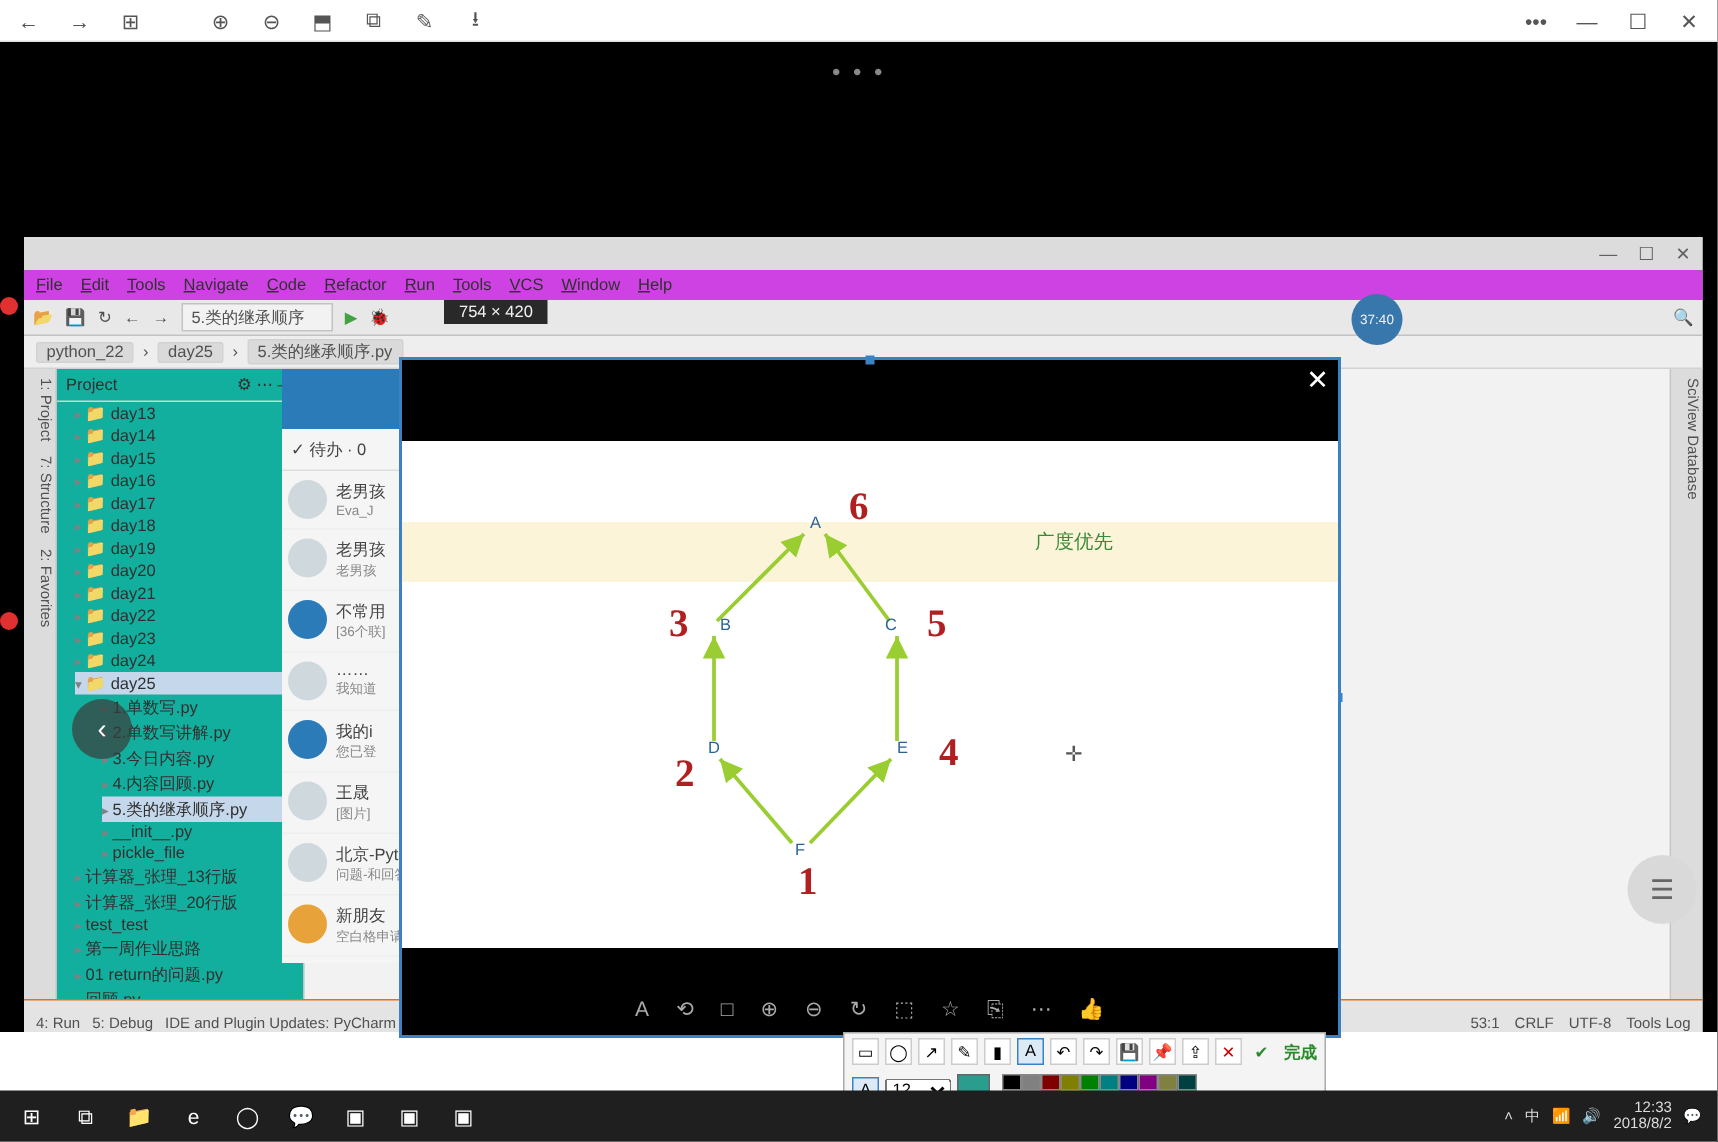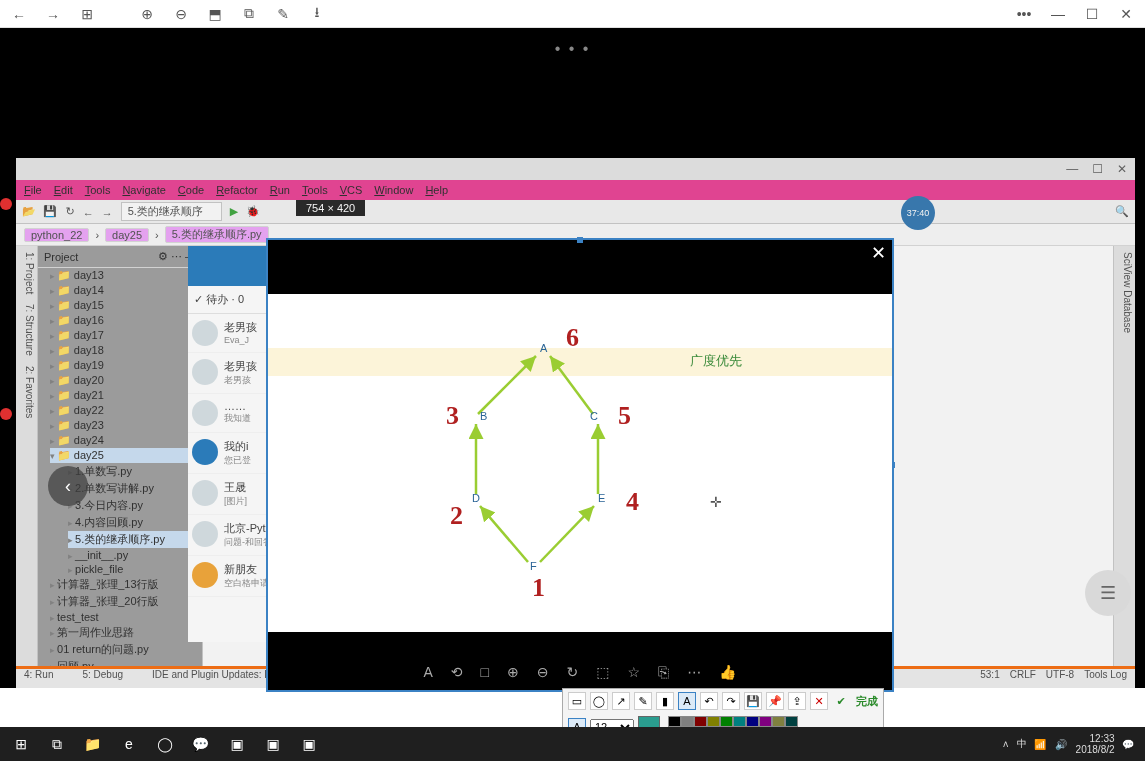--- a/index.html
+++ b/index.html
@@ -11,45 +11,45 @@
 .top-toolbar .ico{width:18px;height:18px;display:flex;align-items:center;justify-content:center;font-size:14px;color:#555}
 
 
 .video-area{height:660px;background:#000;position:relative}
 .video-dots{position:absolute;top:12px;left:50%;transform:translateX(-50%);color:#888;letter-spacing:2px}
 
 
 .pycharm{position:absolute;top:130px;left:16px;right:10px;bottom:0;background:#f2f2f2;filter:brightness(0.95)}
 .pc-title{height:22px;background:#e8e8e8;display:flex;align-items:center;padding:0 8px;font-size:11px;color:#444}
 .pc-title .wbtns{margin-left:auto;display:flex;gap:14px;color:#666;font-size:12px}
-.pc-menu{height:20px;background:#ec4899;display:flex;align-items:center;padding:0 8px;gap:12px;font-size:11px;color:#333}
+.pc-menu{height:20px;background:#d946ef;display:flex;align-items:center;padding:0 8px;gap:12px;font-size:11px;color:#333}
 .pc-menu span{text-decoration:underline;text-decoration-color:transparent}
 .pc-menu span::first-letter{text-decoration:underline}
 .pc-tool{height:24px;background:#f4f4f4;border-bottom:1px solid #ccc;display:flex;align-items:center;padding:0 6px;gap:8px;font-size:11px;color:#555;position:relative}
 .run-config{border:1px solid #ccc;padding:1px 18px 1px 6px;background:#fff;font-size:11px}
 .dim-badge{position:absolute;left:280px;top:0;background:#2b2b2b;color:#fff;padding:2px 10px;font-size:11px}
 .time-badge{position:absolute;right:200px;top:-4px;width:34px;height:34px;border-radius:50%;background:#3b7db5;color:#fff;font-size:9px;display:flex;align-items:center;justify-content:center}
 .pc-crumb{height:22px;background:#fafafa;border-bottom:1px solid #ddd;display:flex;align-items:center;padding:0 8px;gap:6px;font-size:11px;color:#555}
-.pc-crumb .cr{background:#f0abfc;border:1px solid #ddd;padding:0 6px;border-radius:2px}
+.pc-crumb .cr{background:#e5e5e5;border:1px solid #ddd;padding:0 6px;border-radius:2px}
 
 .pc-body{display:flex;height:calc(100% - 110px);position:relative}
 .pc-sidebar-tabs{width:22px;background:#e8e8e8;border-right:1px solid #ccc;writing-mode:vertical-rl;font-size:10px;color:#555;padding:6px 2px;display:flex;gap:10px}
-.pc-tree{width:165px;background:#a3a3a3;border-right:1px solid #ccc;font-size:11px;color:#333;overflow:hidden}
+.pc-tree{width:165px;background:#14b8a6;border-right:1px solid #ccc;font-size:11px;color:#333;overflow:hidden}
 .pc-tree-head{height:22px;display:flex;align-items:center;padding:0 6px;gap:6px;border-bottom:1px solid #ddd;font-size:11px}
 .pc-tree ul{list-style:none;padding-left:12px}
 .pc-tree li{padding:1px 0;white-space:nowrap}
 .pc-tree li::before{content:"▸ ";color:#888;font-size:9px}
 .pc-tree li.open::before{content:"▾ "}
 .pc-tree .sel{background:#cfe3f7}
 .pc-editor{flex:1;background:#fff;position:relative}
 .pc-tab{display:inline-block;padding:3px 10px;font-size:11px;background:#fff;border:1px solid #ccc;border-bottom:none}
 .editor-text{position:absolute;right:30px;top:40px;font-size:13px;color:#6a2c2c;line-height:1.8}
 .pc-right-tabs{width:22px;background:#e8e8e8;border-left:1px solid #ccc;writing-mode:vertical-rl;font-size:10px;color:#555;padding:6px 2px}
 
-.pc-status{position:absolute;bottom:0;left:0;right:0;height:22px;background:#f0f0f0;border-top:3px solid #f97316;display:flex;align-items:flex-start;padding:0 8px;font-size:10px;color:#555;gap:29px}
+.pc-status{position:absolute;bottom:0;left:0;right:0;height:22px;background:#f0f0f0;border-top:1px solid #f97316;display:flex;align-items:flex-end;padding:0 8px;font-size:10px;color:#555;gap:8px}
 .pc-status .r{margin-left:auto;display:flex;gap:10px}
 .activate{position:absolute;right:30px;bottom:54px;color:#8a8a8a;font-size:13px;text-align:left}
 
 
 .chat-panel{position:absolute;left:188px;top:218px;width:90px;bottom:46px;background:#f5f5f5;overflow:hidden;font-size:11px;color:#444}
 .chat-header{height:40px;background:#2b7bb9}
 .chat-todo{padding:6px;border-bottom:1px solid #ddd}
 .chat-item{display:flex;gap:6px;padding:6px 4px;border-bottom:1px solid #eee}
 .chat-item .av{width:26px;height:26px;border-radius:50%;background:#cfd8dc;flex:none}
 .chat-item .av.blue{background:#2b7bb9}
@@ -61,21 +61,21 @@
 
 .nav-prev{position:absolute;left:48px;top:438px;width:40px;height:40px;border-radius:50%;background:rgba(60,60,60,0.7);color:#fff;display:flex;align-items:center;justify-content:center;font-size:18px}
 
 
 .viewer{position:absolute;left:268px;top:212px;width:624px;height:450px;background:#000;box-shadow:0 0 0 2px #3b82c4}
 .viewer .close{position:absolute;right:6px;top:2px;color:#fff;font-size:18px}
 .viewer .handle{position:absolute;width:6px;height:6px;background:#3b82c4}
 .viewer .h-t{top:-3px;left:50%;margin-left:-3px}
 .viewer .h-r{right:-3px;top:50%;margin-top:-3px}
 .viewer-canvas{position:absolute;left:0;top:54px;right:0;height:338px;background:#fff}
-.viewer-title-strip{position:absolute;left:0;top:54px;right:0;height:28px;background:#fcf4d9}
+.viewer-title-strip{position:absolute;left:0;top:54px;right:0;height:40px;background:#fcf4d9}
 .viewer-title-strip .ttl{position:absolute;right:150px;top:4px;color:#3a8a3a;font-size:13px}
 .viewer-toolbar{position:absolute;left:0;right:0;bottom:0;height:36px;display:flex;align-items:center;justify-content:center;gap:18px;color:#aaa;font-size:14px}
 .crosshair{position:absolute;left:442px;top:200px;color:#555;font-size:14px}
 
 
 .diagram{position:absolute;left:150px;top:30px;width:260px;height:290px}
 .diagram svg{width:100%;height:100%}
 .node-label{font-size:11px;fill:#2a6496}
 .red-num{font-family:"Comic Sans MS",cursive;font-size:26px;fill:#b02020;font-weight:bold}
 
@@ -244,20 +244,27 @@
           </div>
         </div>
         <div class="chat-item">
           <div class="av"></div>
           <div class="txt">
             <div class="name">老男孩</div>
             <div class="sub">老男孩</div>
           </div>
         </div>
         <div class="chat-item">
+          <div class="av blue"></div>
+          <div class="txt">
+            <div class="name">不常用</div>
+            <div class="sub">[36个联]</div>
+          </div>
+        </div>
+        <div class="chat-item">
           <div class="av"></div>
           <div class="txt">
             <div class="name">……</div>
             <div class="sub">我知道</div>
           </div>
         </div>
         <div class="chat-item">
           <div class="av blue"></div>
           <div class="txt">
             <div class="name">我的i</div>

